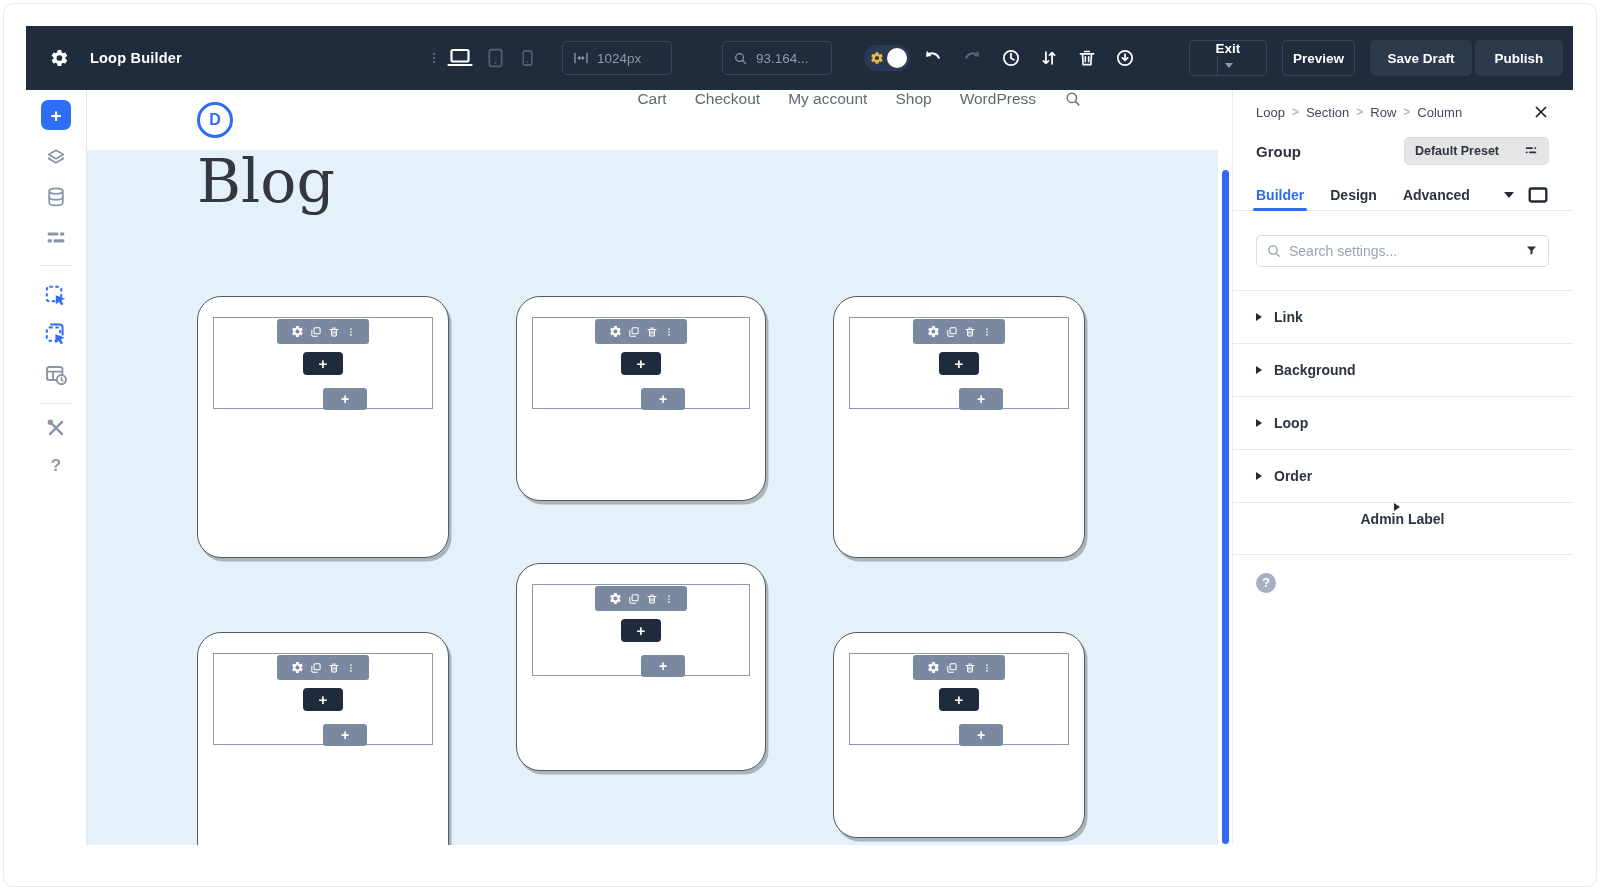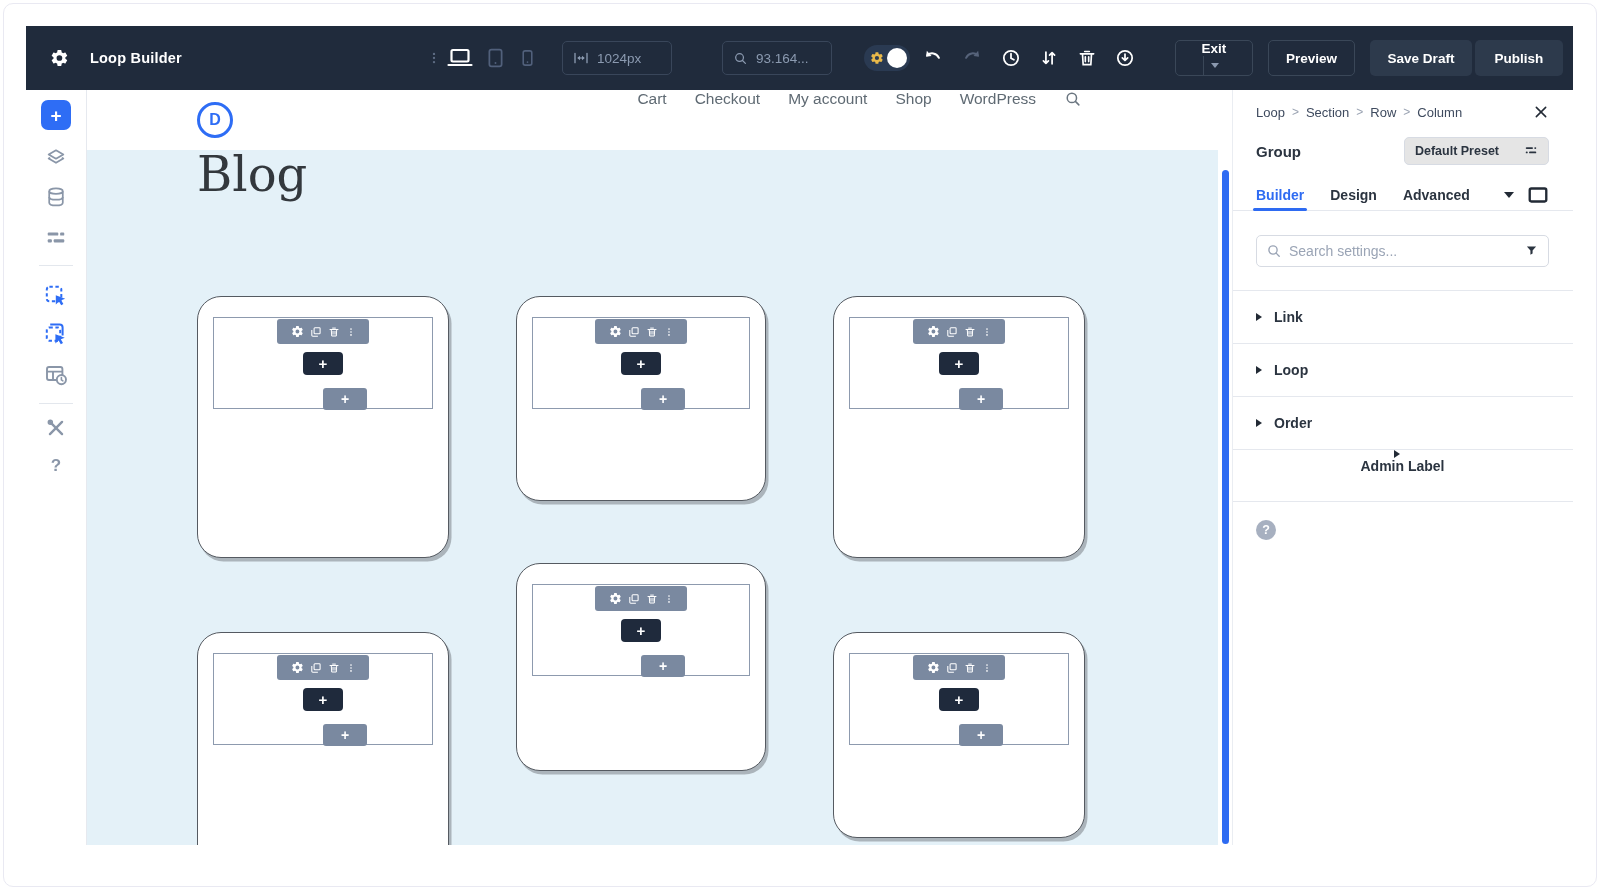--- a/index.html
+++ b/index.html
@@ -37,21 +37,21 @@
   .ti-export{left:1089px;}
   .tb-buttons{position:absolute;right:10px;top:14px;height:36px;display:flex;align-items:center;}
   .btn{height:36px;border-radius:5px;color:#fff;font-size:13.5px;font-weight:700;display:flex;
     align-items:center;justify-content:center;cursor:pointer;font-family:"Liberation Sans",sans-serif;}
   .btn.ghost{border:1px solid #3A4758;background:transparent;flex-direction:column;}
   .btn.fill{background:#2D3A4C;}
   .btn-exit{width:78px;padding:0;}
   .btn-exit .x-label{flex:1;text-align:center;}
   .btn-exit .x-caret{width:22px;height:100%;border-left:1px solid #3A4758;display:flex;align-items:center;justify-content:center;}
   .caret-dn-s{width:0;height:0;border-left:4.5px solid transparent;border-right:4.5px solid transparent;border-top:5.5px solid #8B99AF;}
-  .btn-preview{width:87px;margin-left:15px;}
+  .btn-preview{width:73px;margin-left:15px;}
   .btn-save{width:102px;margin-left:15px;}
   .btn-publish{width:88px;margin-left:3px;}
 
   
   .main{position:absolute;left:0;top:64px;width:100%;height:755px;display:flex;}
 
   
   .sb{position:relative;width:61px;height:100%;background:#fff;border-right:1px solid #E6E9EF;flex:none;}
   .sb>*{position:absolute;left:50%;transform:translateX(-50%);}
   .sb .sb-add{top:10px;width:30px;height:30px;border-radius:7px;background:#2E6DF5;color:#fff;
@@ -67,21 +67,21 @@
   
   .canvas{position:relative;width:1131px;height:100%;background:#fff;flex:none;overflow:hidden;}
   .site-header{position:absolute;left:0;top:0;width:100%;height:60px;background:#fff;}
   .logo{position:absolute;left:110px;top:12px;width:36px;height:36px;border:3px solid #2E6DF5;border-radius:50%;
     display:flex;align-items:center;justify-content:center;color:#2E6DF5;font-size:16px;font-weight:800;cursor:pointer;}
   .site-nav{position:absolute;right:136px;top:0;height:60px;display:flex;align-items:flex-start;gap:28px;}
   .site-nav .nav-item{color:#5F6A73;font-size:15.5px;cursor:pointer;white-space:nowrap;}
   .nav-search{color:#6B7680;cursor:pointer;}
   .section{position:absolute;left:0;top:60px;width:100%;height:695px;background:#E4F1F8;overflow:hidden;}
   .blog-h{position:absolute;left:110px;top:-4px;font-family:"DejaVu Serif","Liberation Serif",serif;
-    font-size:48px;font-weight:500;color:#33383D;letter-spacing:0;cursor:text;}
+    font-size:60px;font-weight:500;color:#33383D;letter-spacing:0;cursor:text;}
 
   
   .ph-card{position:absolute;background:#fff;border:1.5px solid #555A61;border-radius:24px;
     box-shadow:2.5px 3.5px 0 rgba(84,90,96,.4);cursor:pointer;}
   .c1{left:110px;top:146px;width:252px;height:262px;}
   .c2{left:429px;top:146px;width:250px;height:205px;}
   .c3{left:746px;top:146px;width:252px;height:262px;}
   .c4{left:429px;top:413px;width:250px;height:208px;}
   .c5{left:110px;top:482px;width:252px;height:290px;}
   .c6{left:746px;top:482px;width:252px;height:206px;}
@@ -566,20 +566,24 @@
           </svg>
       </div>
 
       <div class="acc">
         <div class="acc-row">
           <span class="caret-rt"></span>
           <span class="acc-label">Link</span>
         </div>
         <div class="acc-row">
           <span class="caret-rt"></span>
+          <span class="acc-label">Background</span>
+        </div>
+        <div class="acc-row">
+          <span class="caret-rt"></span>
           <span class="acc-label">Loop</span>
         </div>
         <div class="acc-row">
           <span class="caret-rt"></span>
           <span class="acc-label">Order</span>
         </div>
         <div class="acc-row">
           <span class="caret-rt"></span>
           <span class="acc-label">Admin Label</span>
         </div>

